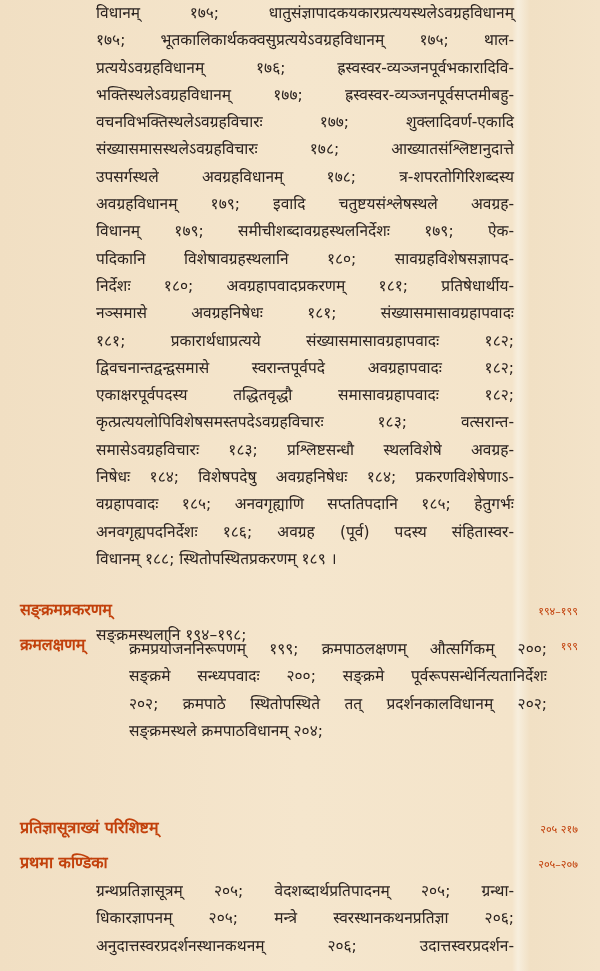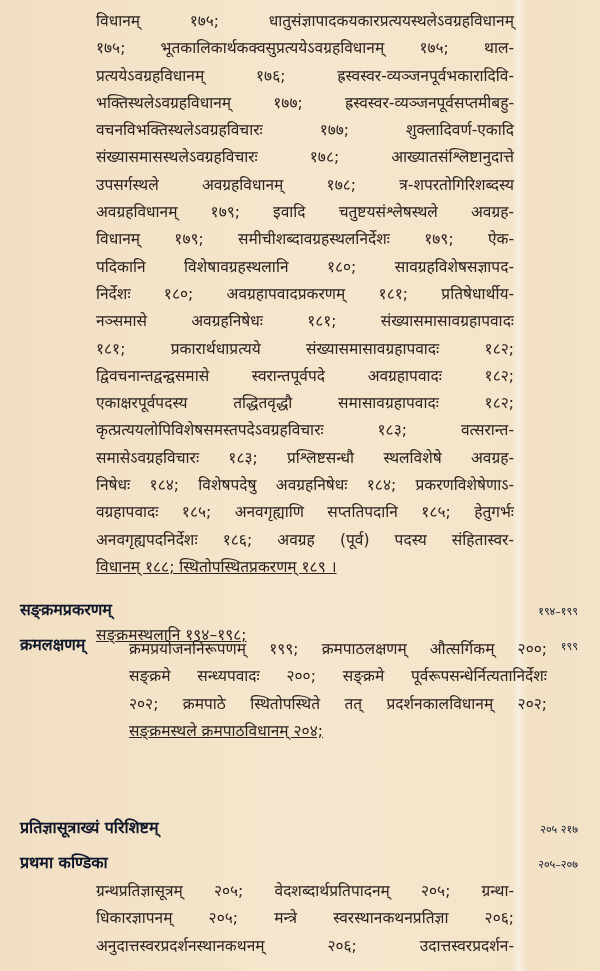--- a/index.html
+++ b/index.html
@@ -16,36 +16,36 @@
       linear-gradient(90deg, #f1dfc3 0px, #f5e6cd 300px, #f4e4ca 512px, #f7eedd 518px, #f1e0c4 530px, #f3e3c9 600px);
   }
   .content { position:absolute; left:0; top:0; width:600px; }
   .para {
     position:absolute; left:96px; width:418px;
     font-size:15.5px; line-height:27.3px;
     text-align:justify; text-align-last:left;
     color:#2b2320;
   }
   .para .line { display:block; white-space:nowrap; text-align:justify; text-align-last:justify; }
-  .para .line.last { text-align-last:left;text-decoration:underline; }
+  .para .line.last { text-align-last:left; }
   .heading {
     position:absolute; left:20px; width:560px;
     display:flex; justify-content:space-between; align-items:baseline;
-    font-size:16px; font-weight:bold; color:#0f172a;
+    font-size:16px; font-weight:bold; color:#c2410c;
   }
   .heading .pages { font-weight:normal; font-size:11px; padding-right:2px; }
 </style>
 </head>
 <body>
 
 <div class="page-bg"></div>
 
 <div class="content">
 
-  <div class="para" style="top:8px;">
+  <div class="para" style="top:0;">
     <span class="line">विधानम् १७५; धातुसंज्ञापादकयकारप्रत्ययस्थलेऽवग्रहविधानम्</span>
     <span class="line">१७५; भूतकालिकार्थकक्वसुप्रत्ययेऽवग्रहविधानम् १७५; थाल-</span>
     <span class="line">प्रत्ययेऽवग्रहविधानम् १७६; ह्रस्वस्वर-व्यञ्जनपूर्वभकारादिवि-</span>
     <span class="line">भक्तिस्थलेऽवग्रहविधानम् १७७; ह्रस्वस्वर-व्यञ्जनपूर्वसप्तमीबहु-</span>
     <span class="line">वचनविभक्तिस्थलेऽवग्रहविचारः १७७; शुक्लादिवर्ण-एकादि</span>
     <span class="line">संख्यासमासस्थलेऽवग्रहविचारः १७८; आख्यातसंश्लिष्टानुदात्ते</span>
     <span class="line">उपसर्गस्थले अवग्रहविधानम् १७८; त्र-शपरतोगिरिशब्दस्य</span>
     <span class="line">अवग्रहविधानम् १७९; इवादि चतुष्टयसंश्लेषस्थले अवग्रह-</span>
     <span class="line">विधानम् १७९; समीचीशब्दावग्रहस्थलनिर्देशः १७९; ऐक-</span>
     <span class="line">पदिकानि विशेषावग्रहस्थलानि १८०; सावग्रहविशेषसज्ञापद-</span>

